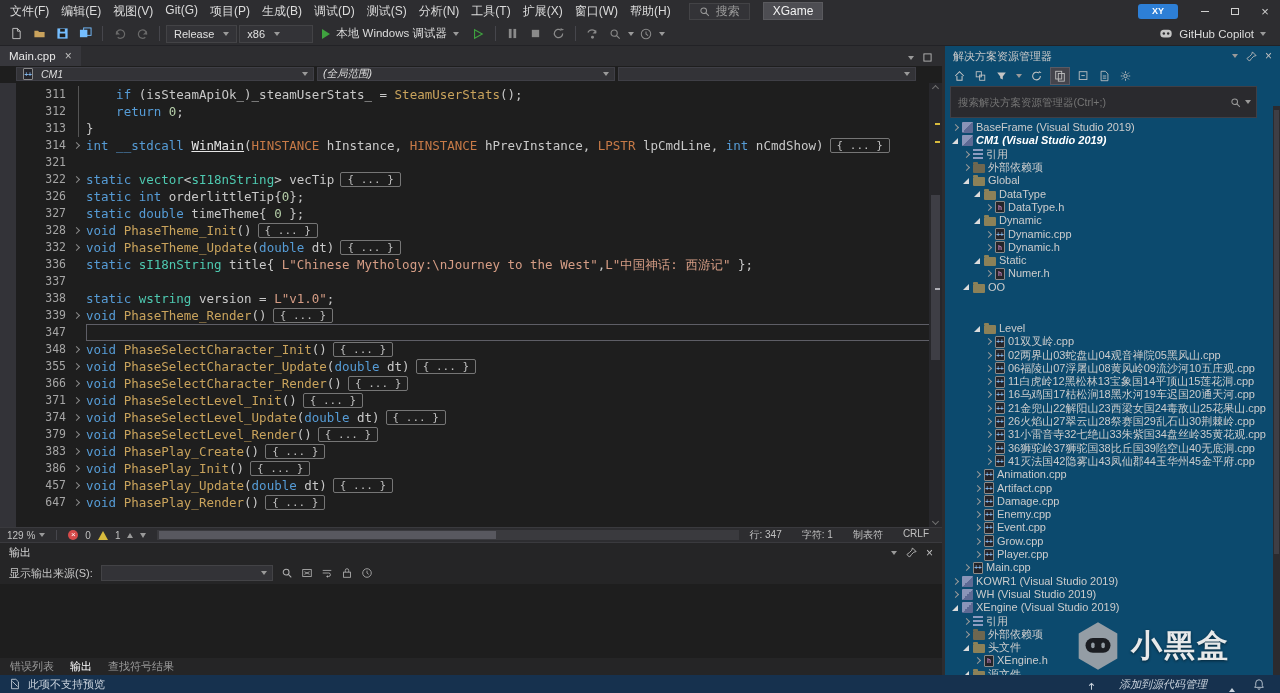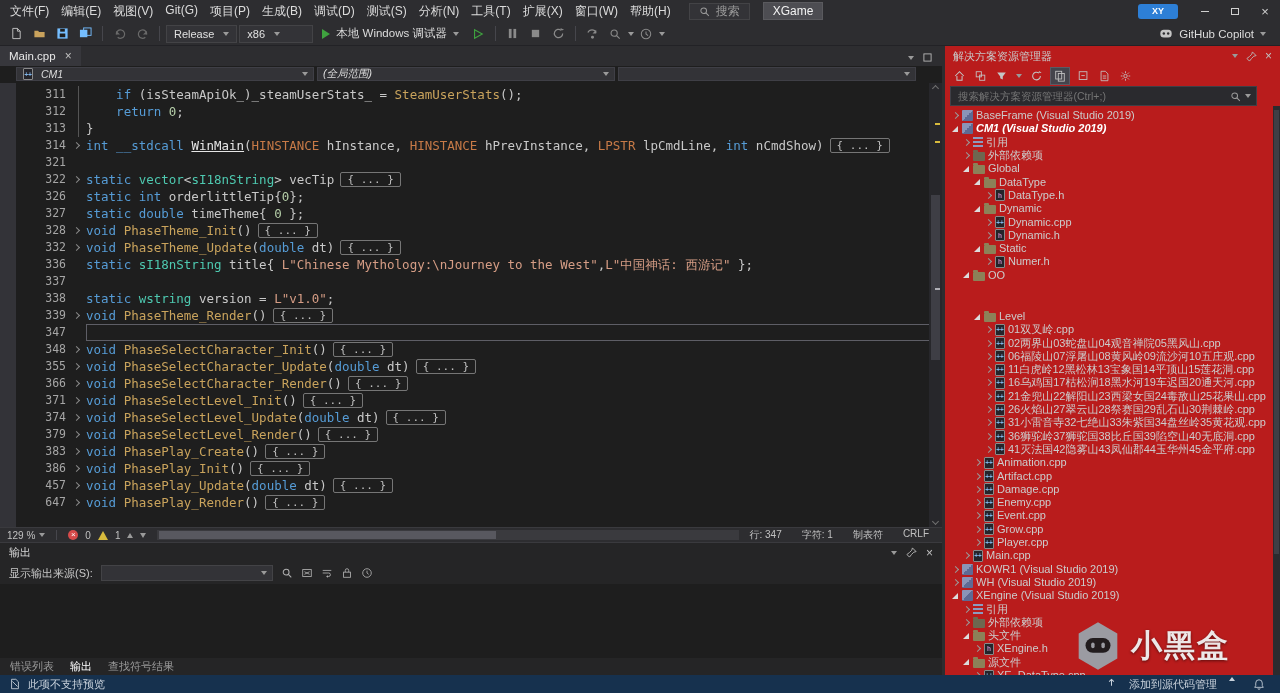--- a/index.html
+++ b/index.html
@@ -27,21 +27,21 @@
   .debug-btn{height:20px;display:flex;align-items:center;gap:6px;padding:0 7px;font-size:11.5px;color:#DCDCDC;}
   .play-solid{width:0;height:0;border-left:8px solid var(--run_green,#3FA33F);border-top:5px solid transparent;border-bottom:5px solid transparent;}
   .caret{width:0;height:0;border-left:3.5px solid transparent;border-right:3.5px solid transparent;border-top:4px solid #9A9A9A;}
   .caret-up{width:0;height:0;border-left:3.5px solid transparent;border-right:3.5px solid transparent;border-bottom:4px solid #C9D2DC;}
   .tb-copilot{margin-left:auto;display:flex;align-items:center;gap:6px;padding-right:8px;color:#DCDCDC;font-size:11.5px;}
 
   
   .main{display:flex;height:629px;}
   .editor-col{width:942px;display:flex;flex-direction:column;background:#1E1E1E;}
   .splitter{width:3px;background:#2D2D30;}
-  .se{width:335px;background:#b91c1c;display:flex;flex-direction:column;position:relative;}
+  .se{width:335px;background:#0c4a6e;display:flex;flex-direction:column;position:relative;}
 
   
   .tabbar{height:20px;background:#2D2D30;display:flex;align-items:flex-end;}
   .tab{height:20px;background:#37373C;color:#E8E8E8;display:flex;align-items:center;gap:9px;padding:0 9px;font-size:11.5px;}
   .tab-close{color:#C0C0C0;font-size:12px;line-height:1;}
   .tabbar-right{margin-left:auto;display:flex;align-items:center;gap:9px;padding:0 10px 4px 0;}
   .navbar{height:17px;background:#1E1E1E;display:flex;gap:3px;padding:1px 16px 2px 16px;font-style:italic;}
   .nav-combo{width:298px;height:14px;background:#333337;border:1px solid #3F3F46;display:flex;align-items:center;gap:5px;padding:0 5px;font-size:10.5px;color:#DCDCDC;}
   .nav-caret{margin-left:auto;}
 
@@ -84,21 +84,21 @@
   .out-content{flex:1;background:#1E1E1E;}
   .panel-tabs{height:17px;display:flex;align-items:center;gap:16px;padding:0 10px;font-size:11px;background:#252526;}
   .panel-tab{color:#9A9A9A;}
   .panel-tab.active{color:#FFFFFF;}
 
   
   .se-header{height:20px;display:flex;align-items:center;padding:0 8px;font-size:11px;color:#C8C8C8;}
   .se-header-icons{margin-left:auto;display:flex;gap:8px;align-items:center;}
   .se-toolbar{height:19px;display:flex;align-items:center;gap:8px;padding:0 8px;}
   .tool-active{background:#44444C;outline:1px solid #5A5A64;}
-  .se-search{height:20px;margin:1px 23px 2px 5px;background:#2A2A2E;border:1px solid #3F3F46;display:flex;align-items:center;gap:4px;padding:0 5px;}
+  .se-search{height:32px;margin:1px 23px 2px 5px;background:#2A2A2E;border:1px solid #3F3F46;display:flex;align-items:center;gap:4px;padding:0 5px;}
   .se-search input{flex:1;background:transparent;border:none;outline:none;color:#9A9A9A;font-size:10.5px;font-family:inherit;}
   .tree{flex:1;overflow:hidden;padding-top:1px;}
   .tree-row{height:13.3px;display:flex;align-items:center;font-size:11px;line-height:13px;color:#CCC;white-space:nowrap;overflow:hidden;}
   .arrow{width:12px;flex:none;display:flex;align-items:center;justify-content:center;}
   .arr-c{width:5px;height:5px;border-right:1.2px solid #9A9A9A;border-top:1.2px solid #9A9A9A;transform:rotate(45deg);}
   .arr-e{width:0;height:0;border-bottom:6px solid #DCDCDC;border-left:6px solid transparent;}
   .ti{flex:none;margin:0 3px 0 1px;}
   .ti-prj{width:11px;height:11px;background:linear-gradient(135deg,#8A94B8 0 50%,#5E6A94 50% 100%);border-radius:1px;}
   .ti-fld,.ti-dep{width:12px;height:9px;background:#8C8158;border-radius:1px;position:relative;margin-top:2px;}
   .ti-fld::before,.ti-dep::before{content:"";position:absolute;left:0;top:-2px;width:5px;height:2px;background:inherit;border-radius:1px 1px 0 0;}
@@ -106,21 +106,21 @@
   .ti-ref{width:10px;height:10px;background:repeating-linear-gradient(180deg,#8C9BC0 0 2px,transparent 2px 4px);}
   .ti-cpp,.ti-h{width:10px;height:12px;border:1px solid #8A8A8A;background:#24242A;font-size:6.5px;font-weight:bold;display:flex;align-items:center;justify-content:center;border-radius:1px;}
   .ti-cpp{color:#7FB4E8;} .ti-h{color:#C586C0;}
   .tl.bold{font-weight:bold;color:#FFF;font-style:italic;}
   .se-scroll{position:absolute;right:0;top:60px;bottom:0;width:7px;background:#2B2B2F;}
   .se-scroll-thumb{position:absolute;left:1px;right:1px;top:4px;height:78%;background:#3E3E45;}
 
   
   .statusbar{height:18px;background:var(--status_bar,#16314E);display:flex;align-items:center;gap:7px;padding:0 9px;font-size:11px;color:#C9D2DC;}
   .sb-right{margin-left:auto;display:flex;align-items:center;gap:18px;margin-right:6px;}
-  .sb-group{display:flex;align-items:flex-start;gap:12px;}
+  .sb-group{display:flex;align-items:flex-end;gap:22px;font-style:italic;}
 
   
   .watermark{position:absolute;right:50px;bottom:22px;display:flex;align-items:center;gap:10px;z-index:60;opacity:.96;}
   .wm-text{font-size:31px;font-weight:bold;color:#F0F0F0;letter-spacing:2px;font-family:"DejaVu Sans",sans-serif;text-shadow:0 1px 3px rgba(0,0,0,.55);}
 </style>
 </head>
 <body>
 
 <div id="app">
 

